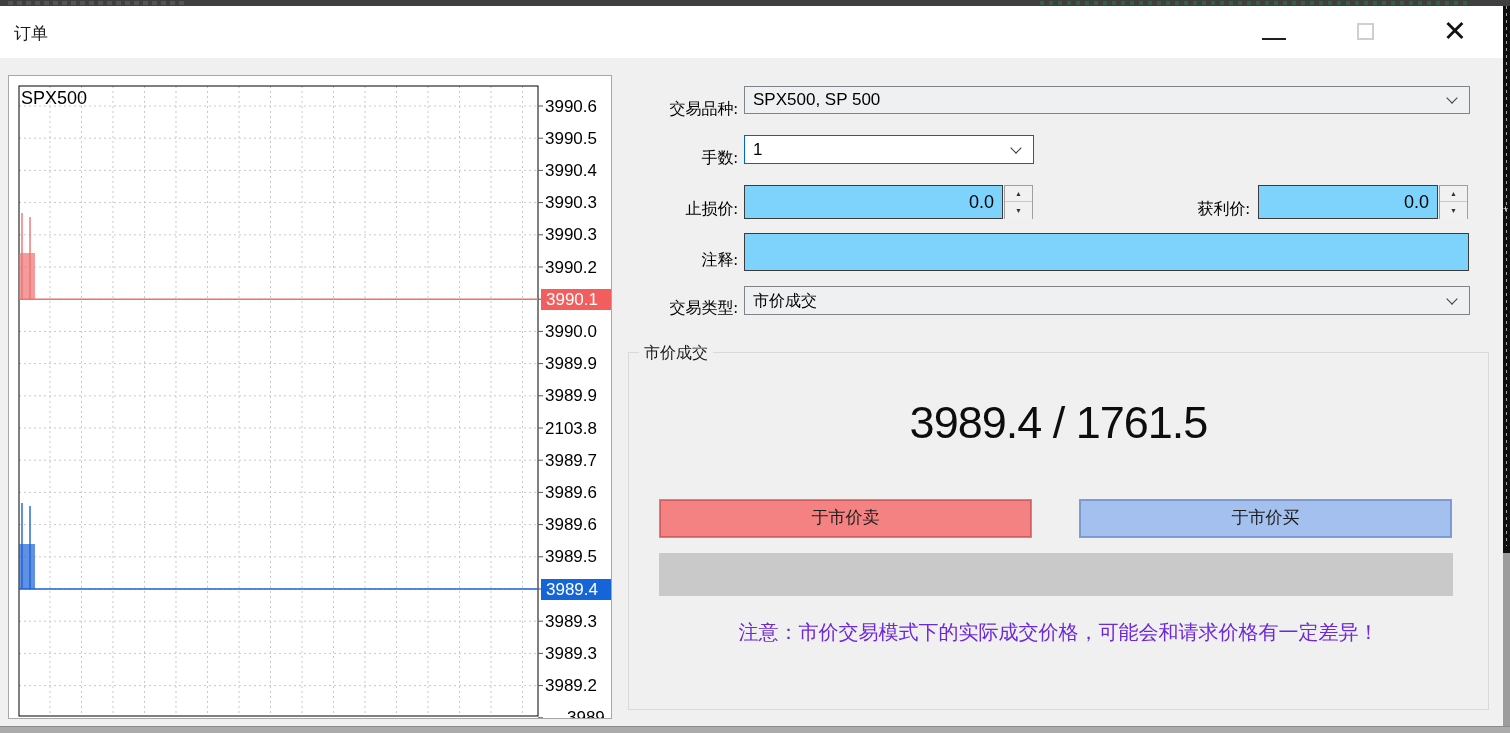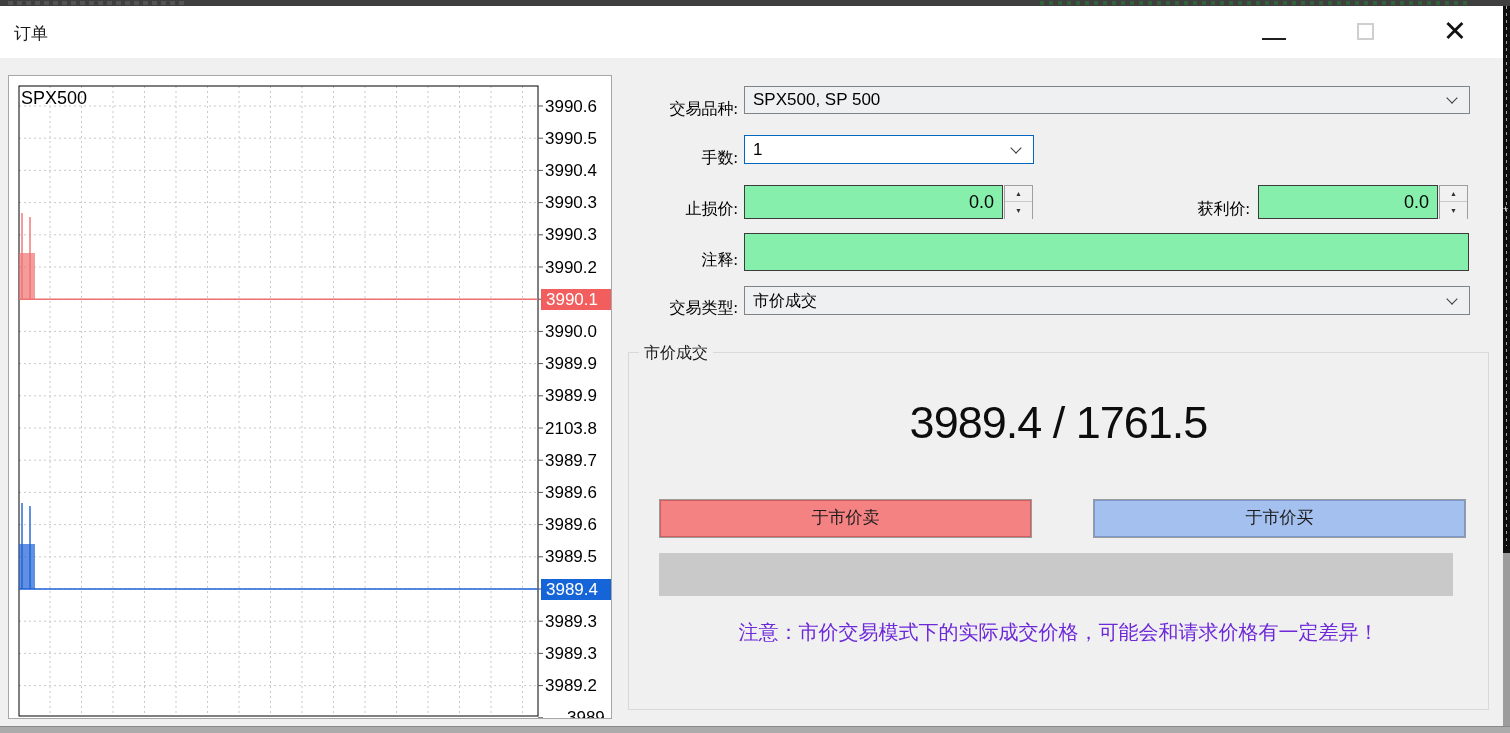--- a/index.html
+++ b/index.html
@@ -44,21 +44,21 @@
 
   
   .flabel { position:absolute; width:130px; text-align:right; font-size:16px; color:#000;
             font-family:"Liberation Serif", serif; white-space:nowrap; }
   .dropdown { position:absolute; background:#eef0f1; border:1px solid #7f8489; cursor:pointer; }
   .dropdown .val { position:absolute; left:8px; top:50%; transform:translateY(-50%);
                    font-size:17px; color:#000; white-space:nowrap; }
   .dropdown .val.cjk { font-family:"Liberation Serif", serif; font-size:16px; }
   .chev { position:absolute; right:13px; top:50%; width:8px; height:8px; margin-top:-6px;
           border-right:1.6px solid #3c3c3c; border-bottom:1.6px solid #3c3c3c; transform:rotate(45deg); }
-  .txt { position:absolute; background:#86efac; border:1px solid #3c3c3c; font-size:18px;
+  .txt { position:absolute; background:#7dd3fc; border:1px solid #3c3c3c; font-size:18px;
          font-family:"Liberation Sans", sans-serif; padding:0 8px; outline:none; }
   .txt.num { text-align:right; }
   .combo-focus { border:1px solid #0067c0 !important; background:#fff !important; }
   .spin { position:absolute; width:29px; background:#f1f1f1; border:1px solid #9f9f9f; }
   .spin .cell { position:absolute; left:0; width:27px; height:16px; text-align:center;
                 font-size:7px; line-height:16px; color:#333; cursor:pointer; background:#f1f1f1; }
   .spin .up { top:0; border-bottom:1px solid #c9c9c9; }
   .spin .dn { top:17px; }
 
   
@@ -249,18 +249,18 @@
 
     <div class="dropdown" style="left:744px; top:280px; width:726px; height:29px;">
       <span class="val cjk">市价成交</span>
       <span class="chev"></span>
     </div>
 
     <div class="groupbox">
       <span class="gtitle">市价成交</span>
       <div class="quote">3989.4 / 1761.5</div>
       <div class="exec-btn sell" id="sell-btn" style="background: rgb(245, 130, 130);">于市价卖</div>
-      <div class="exec-btn buy" id="buy-btn" style="background: rgb(164, 192, 238); margin-left: 14px;">于市价买</div>
+      <div class="exec-btn buy" id="buy-btn" style="background: rgb(164, 192, 238);">于市价买</div>
       <div class="progress"></div>
       <div class="notice">注意：市价交易模式下的实际成交价格，可能会和请求价格有一定差异！</div>
     </div>
   </div>
 </div>
 
 </body></html>

